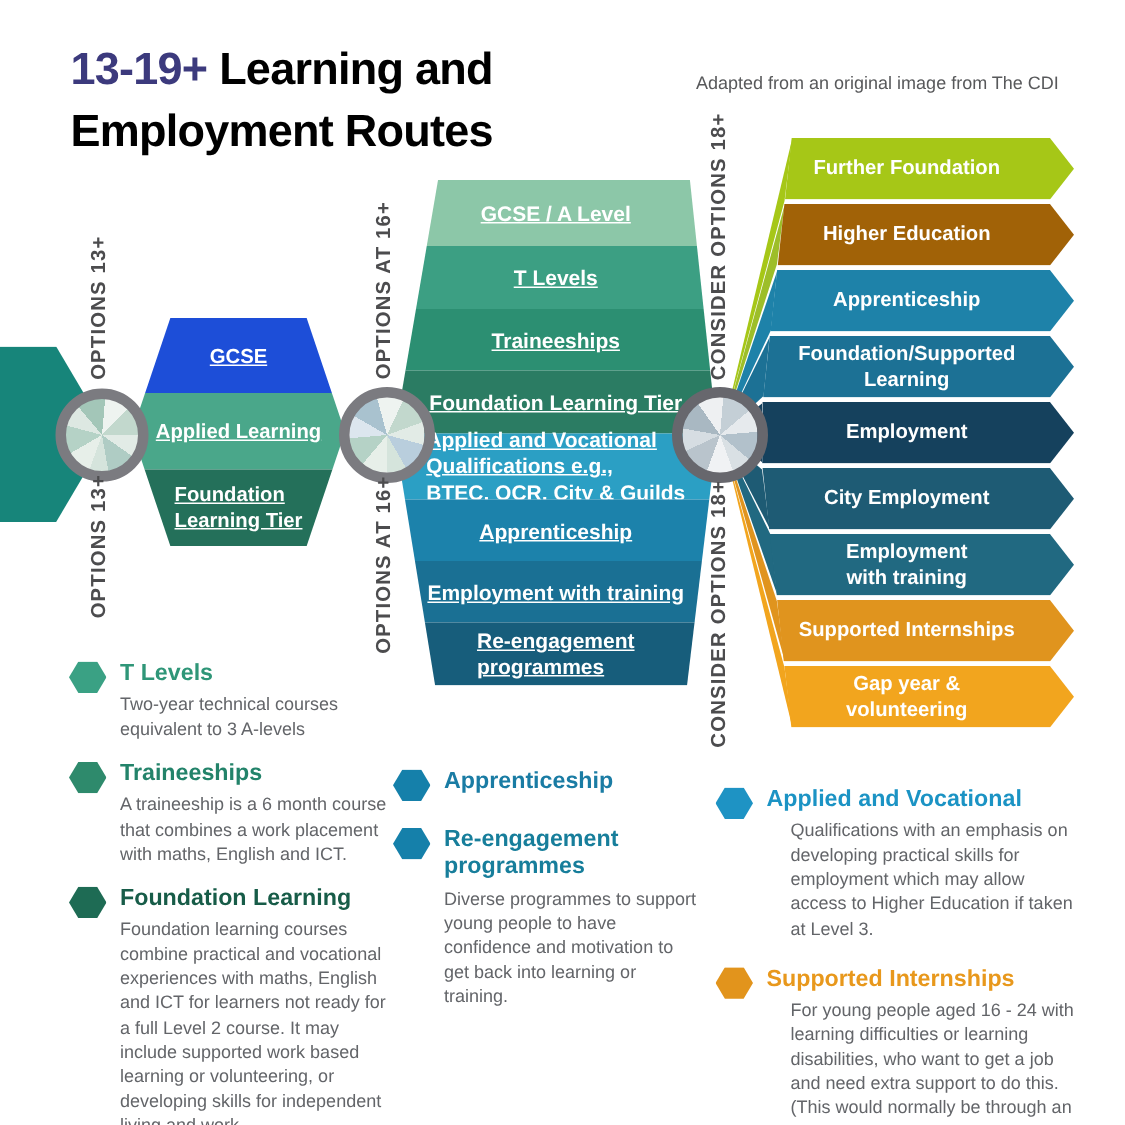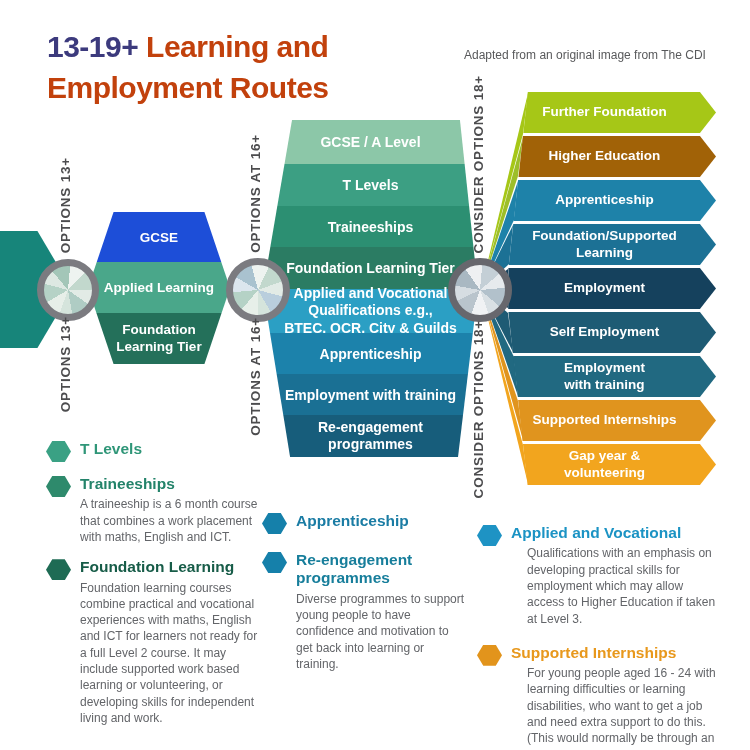--- a/index.html
+++ b/index.html
@@ -12,21 +12,21 @@
   }
   .abs { position:absolute; }
 
   
   .title {
     left:47px; top:26px; width:345px;
     font-size:30px; font-weight:bold; line-height:1.38;
     letter-spacing:-0.5px;
   }
   .title .accent { color:#3c3a7d; }
-  .title .rest   { color:#c2410c; }
+  .title .rest   { color:#000000; }
   .attribution {
     left:464px; top:48px; width:260px;
     font-size:12px; color:#58595b;
   }
 
   
   .vlabel {
     writing-mode:vertical-rl; transform:rotate(180deg);
     font-size:13.5px; font-weight:bold; color:#4c4c4e;
     letter-spacing:0.8px; white-space:nowrap; z-index:6;
@@ -37,22 +37,23 @@
     left:0; top:231px; width:72px; height:117px;
     background:#17857a;
     clip-path:polygon(0 0, 52% 0, 100% 50%, 52% 100%, 0 100%);
     z-index:1;
   }
 
   
   .stack { z-index:2; display:flex; flex-direction:column; }
   .stack .row {
     display:flex; align-items:center; justify-content:center;
-    color:#ffffff; font-weight:bold; text-align:center;
+    color:#ffffff; font-weight:bold; text-align:left;
     white-space:pre-line;
+    text-decoration:underline;
   }
   .stack1 {
     left:88px; top:212px; width:142px; height:152px;
     clip-path:polygon(18% 0, 82% 0, 100% 50%, 82% 100%, 18% 100%, 0 50%);
   }
   .stack1 .row { font-size:13.5px; }
   .s1r0 { height:50px; background:#1d4ed8; }
   .s1r1 { height:51px; background:#4aa78a; }
   .s1r2 { height:51px; background:#24705a; line-height:1.25; }
 
@@ -176,21 +177,21 @@
   <div class="row s2r7">Re-engagement
 programmes</div>
 </div>
 
 <div class="abs arrow a0">Further Foundation</div>
 <div class="abs arrow a1">Higher Education</div>
 <div class="abs arrow a2">Apprenticeship</div>
 <div class="abs arrow a3">Foundation/Supported
 Learning</div>
 <div class="abs arrow a4">Employment</div>
-<div class="abs arrow a5">Self Employment</div>
+<div class="abs arrow a5">City Employment</div>
 <div class="abs arrow a6">Employment
 with training</div>
 <div class="abs arrow a7">Supported Internships</div>
 <div class="abs arrow a8">Gap year &amp; volunteering</div>
 
 <div class="abs node node1"></div>
 <div class="abs node node2"></div>
 <div class="abs node node3"></div>
 
 <div class="abs vlabel" style="left:58px; bottom:497px;">OPTIONS 13+</div>
@@ -198,20 +199,21 @@
 <div class="abs vlabel" style="left:248px; bottom:497px;">OPTIONS AT 16+</div>
 <div class="abs vlabel" style="left:248px; top:317px;">OPTIONS AT 16+</div>
 <div class="abs vlabel" style="left:471px; bottom:497px;">CONSIDER OPTIONS 18+</div>
 <div class="abs vlabel" style="left:471px; top:320px;">CONSIDER OPTIONS 18+</div>
 
 <div class="abs legend-col lcolA">
   <div class="entry">
     <div class="hex c-tlevels"></div>
     <div>
       <h3 class="t-tlevels">T Levels</h3>
+      <p>Two-year technical courses equivalent to 3 A-levels</p>
     </div>
   </div>
   <div class="entry">
     <div class="hex c-train"></div>
     <div>
       <h3 class="t-train">Traineeships</h3>
       <p>A traineeship is a 6 month course that combines a work placement with maths, English and ICT.</p>
     </div>
   </div>
   <div class="entry">

